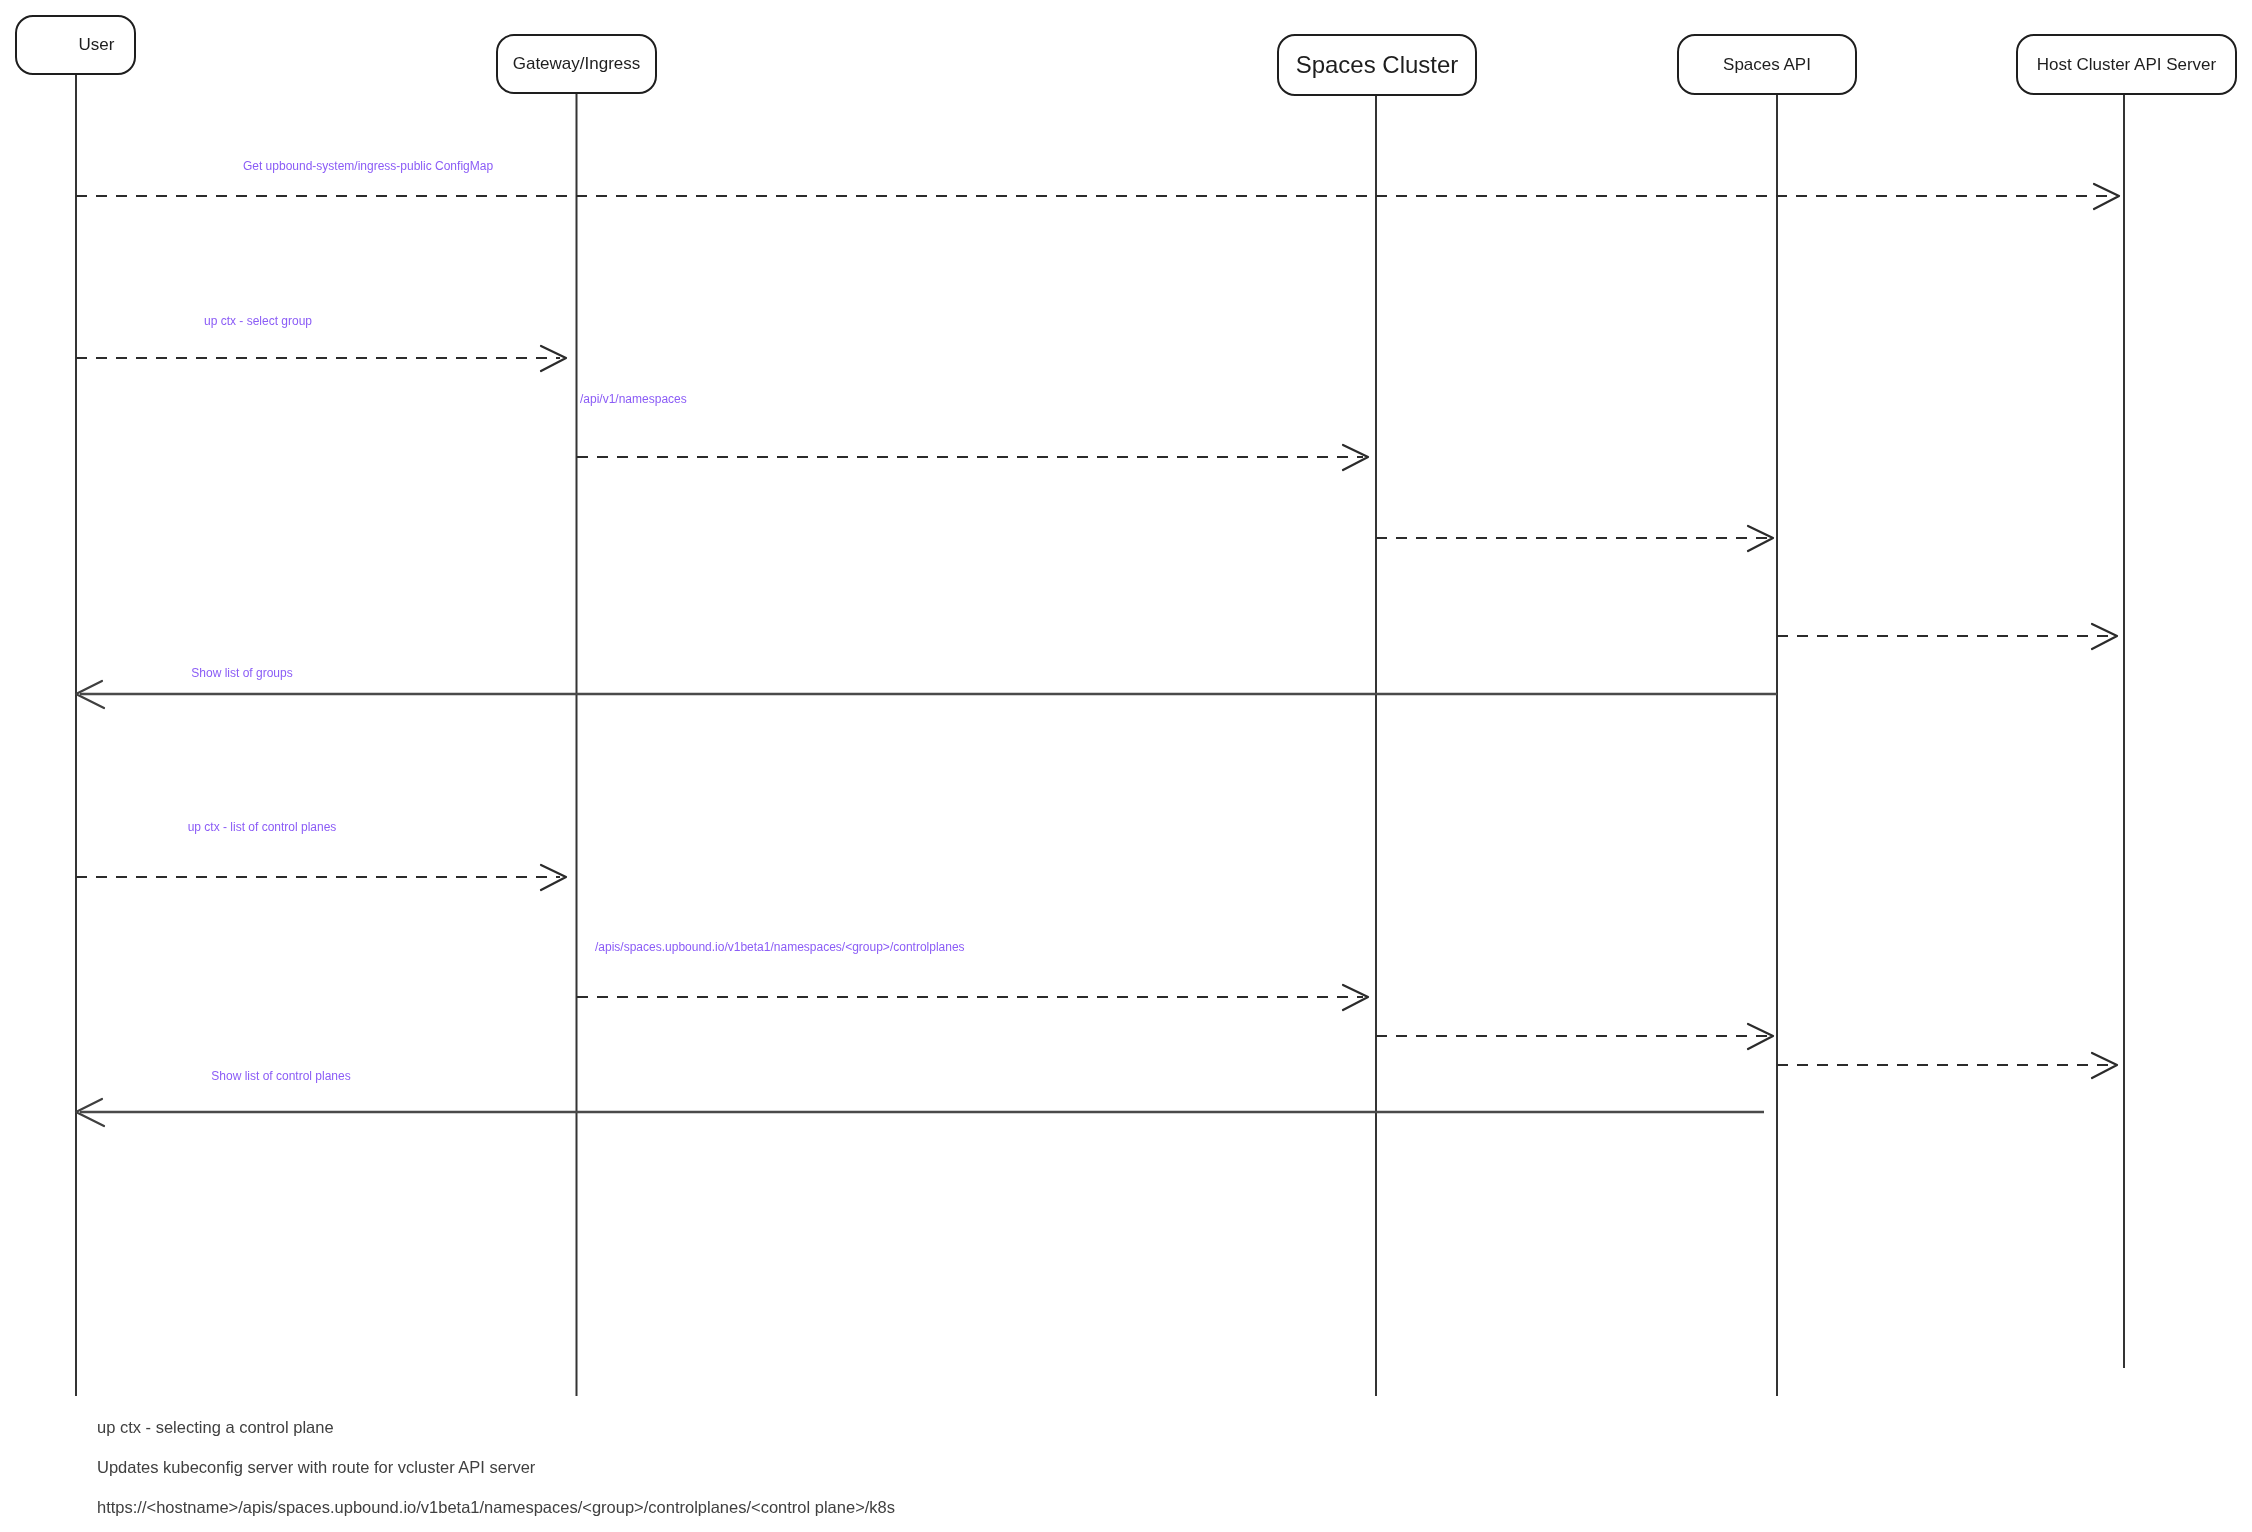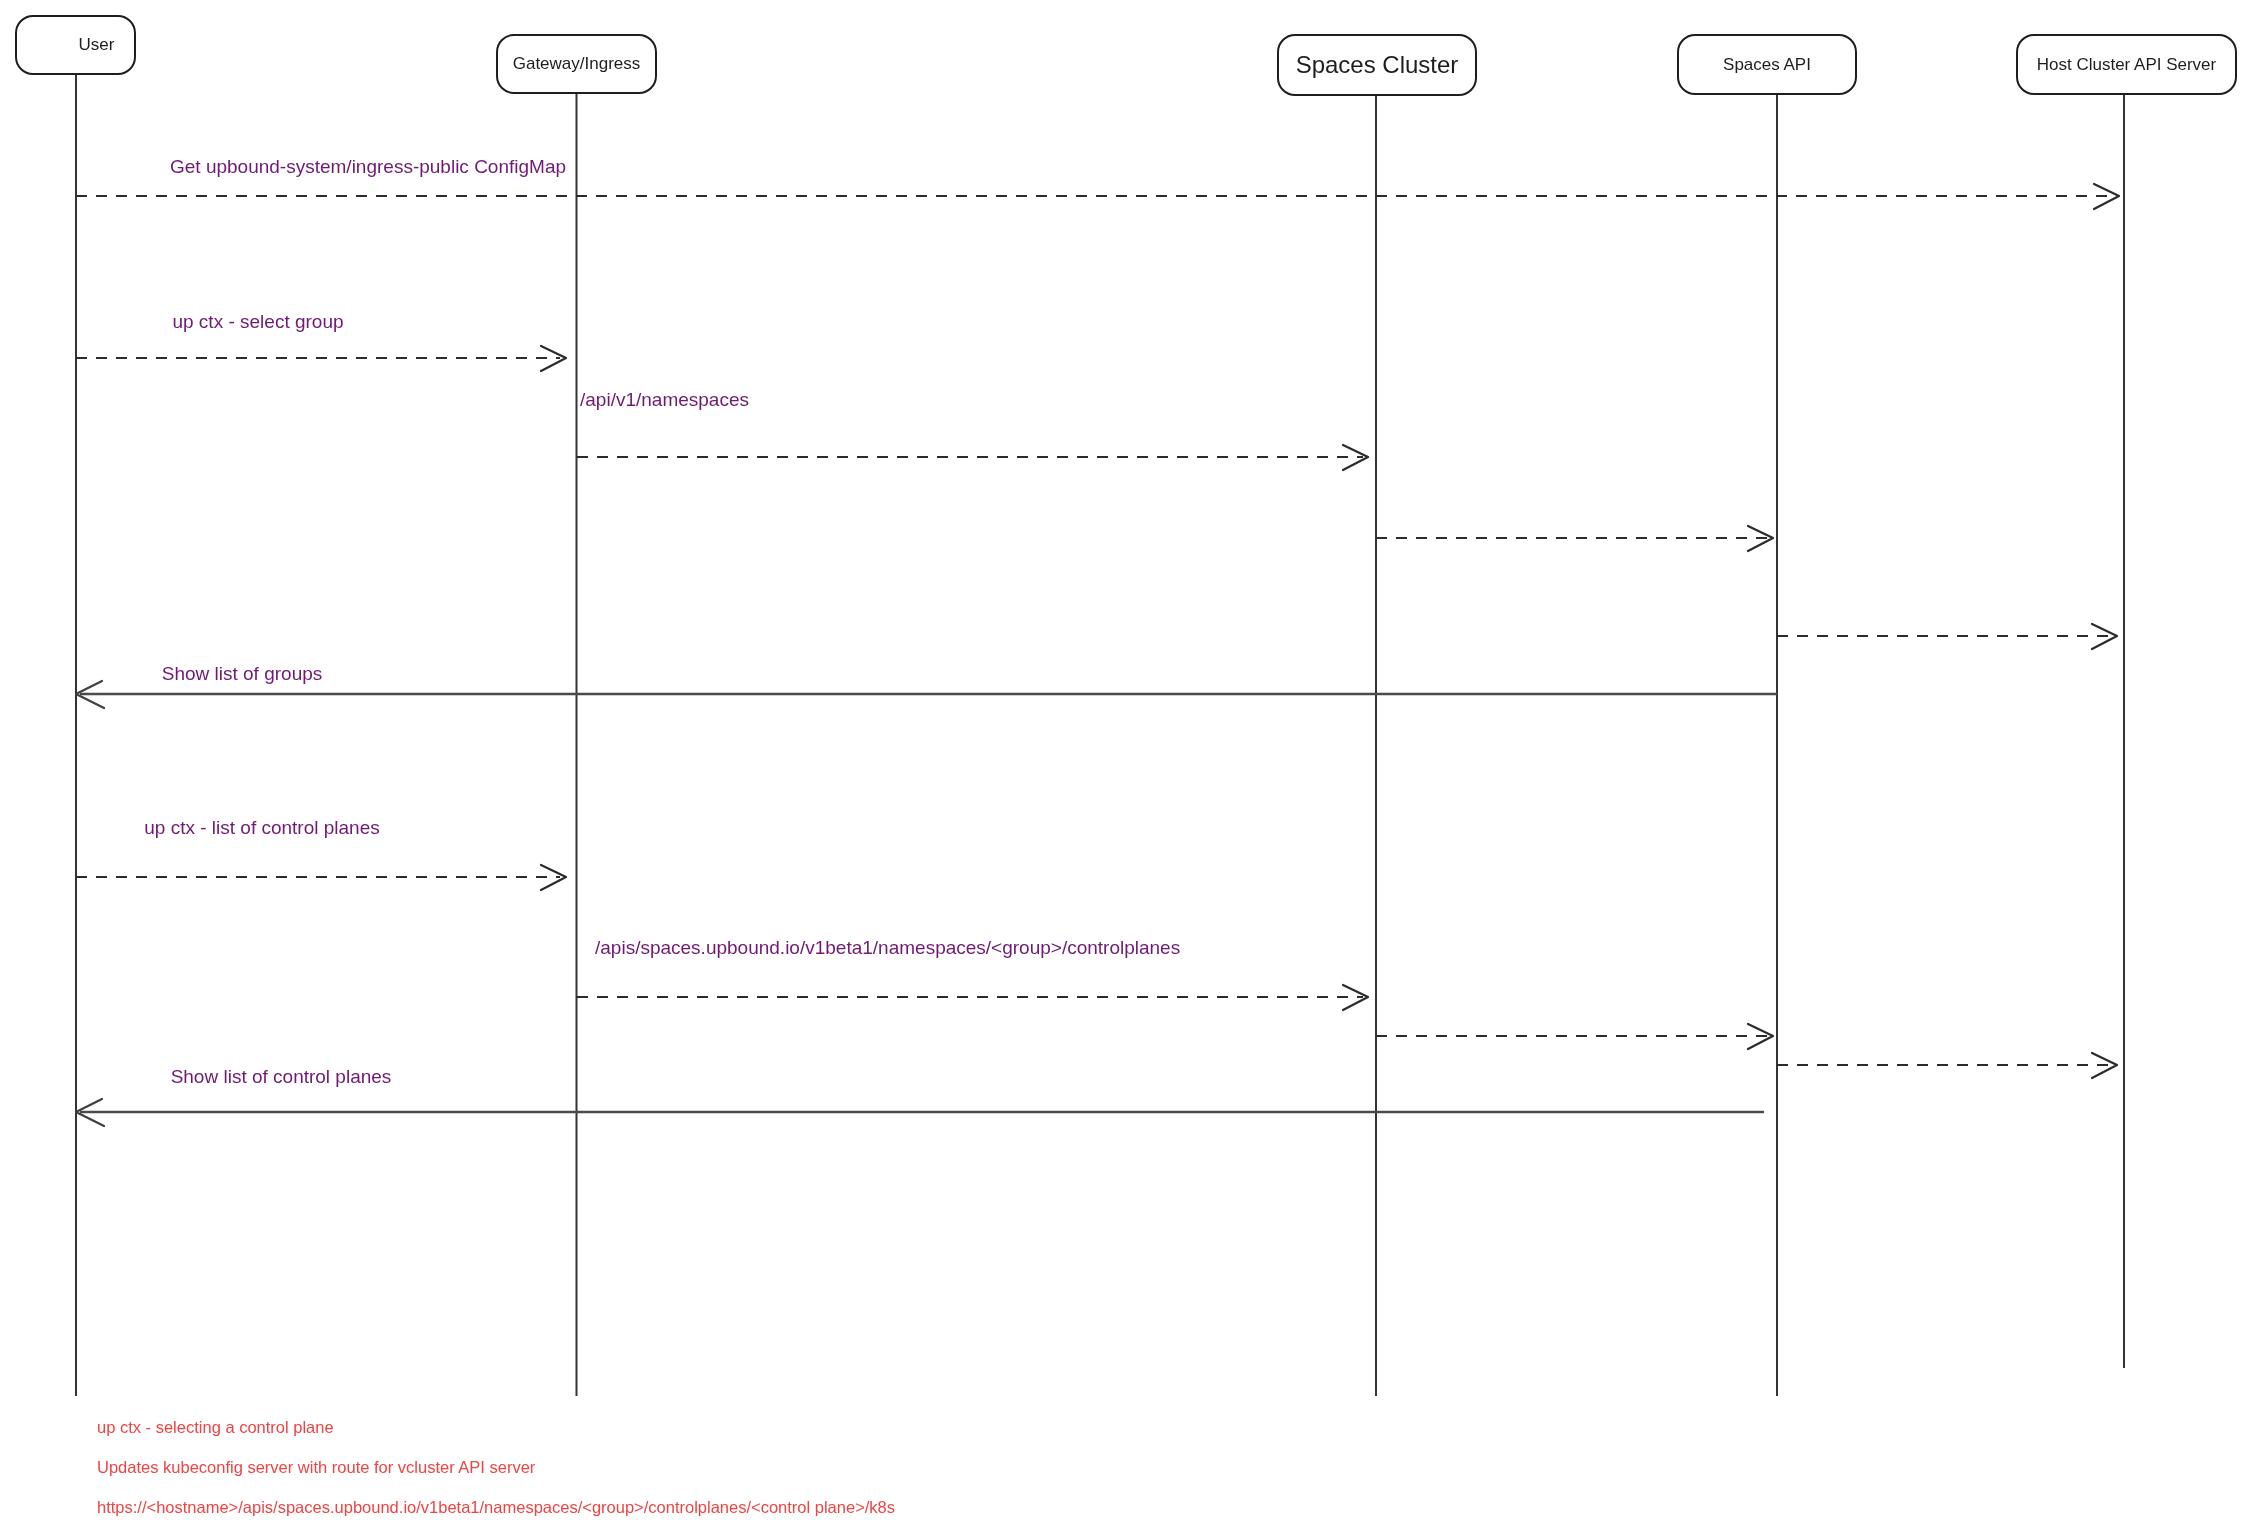--- a/index.html
+++ b/index.html
@@ -59,36 +59,36 @@
     justify-content: center;
     font-size: 17px;
     white-space: nowrap;
     z-index: 2;
   }
   .actor-box.big {
     font-size: 24px;
   }
   .msg-label {
     position: absolute;
-    font-size: 19px;
+    font-size: 12px;
     line-height: 21px;
     white-space: nowrap;
     z-index: 3;
-    color: #701a75;
+    color: #8b5cf6;
   }
   .msg-label.centered {
     transform: translateX(-50%);
     text-align: center;
   }
   .footnote {
     position: absolute;
     font-size: 16.5px;
     line-height: 21px;
     white-space: nowrap;
-    color: #ef4444;
+    color: #404040;
     z-index: 3;
   }
 </style>
 </head>
 <body>
 
 <div class="canvas">
 
   <svg class="lines-layer" viewBox="0 0 2252 1532">
 

